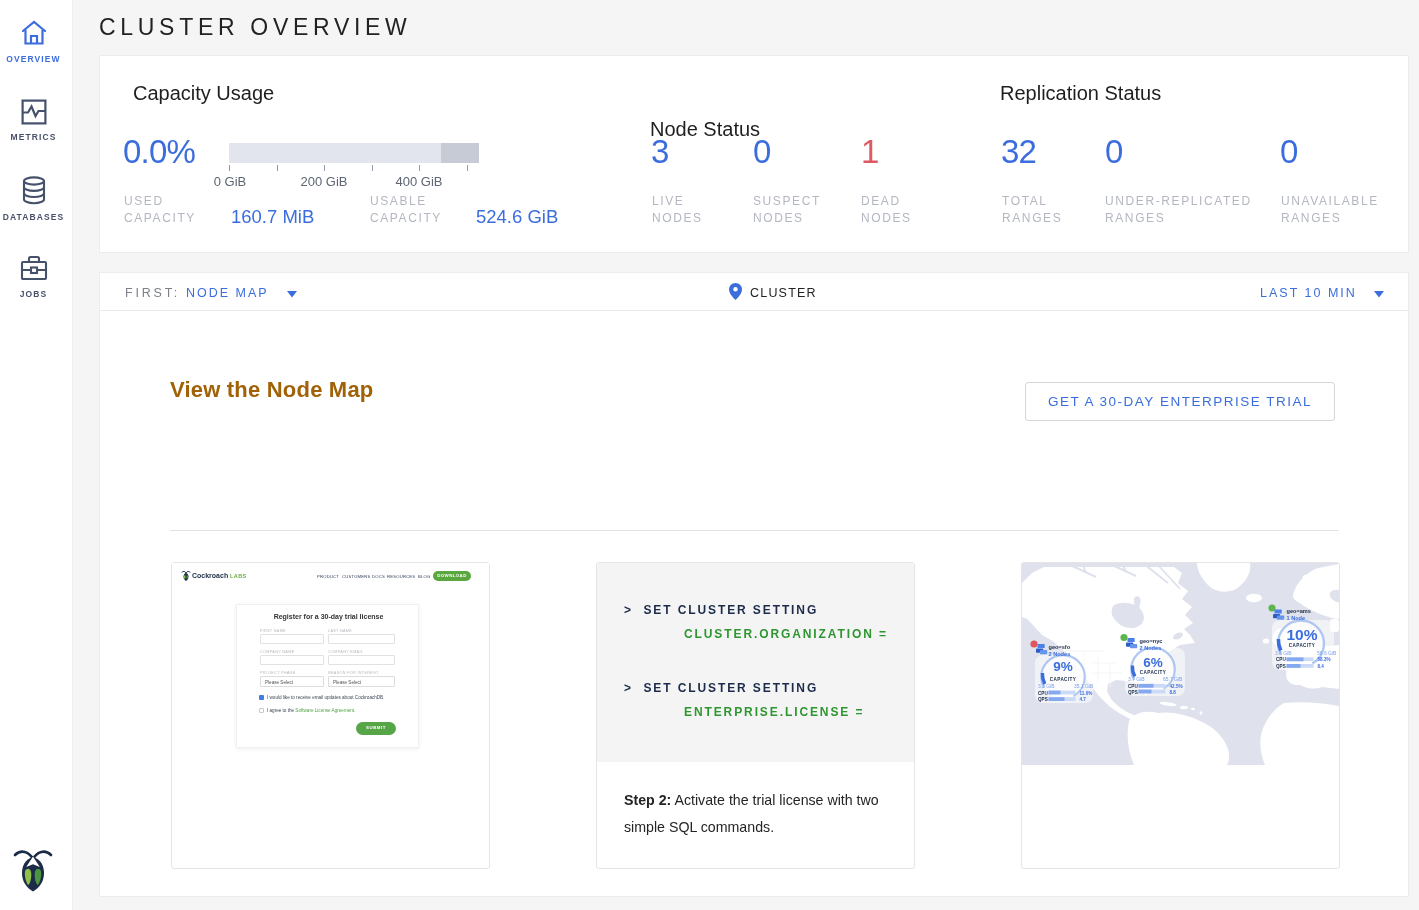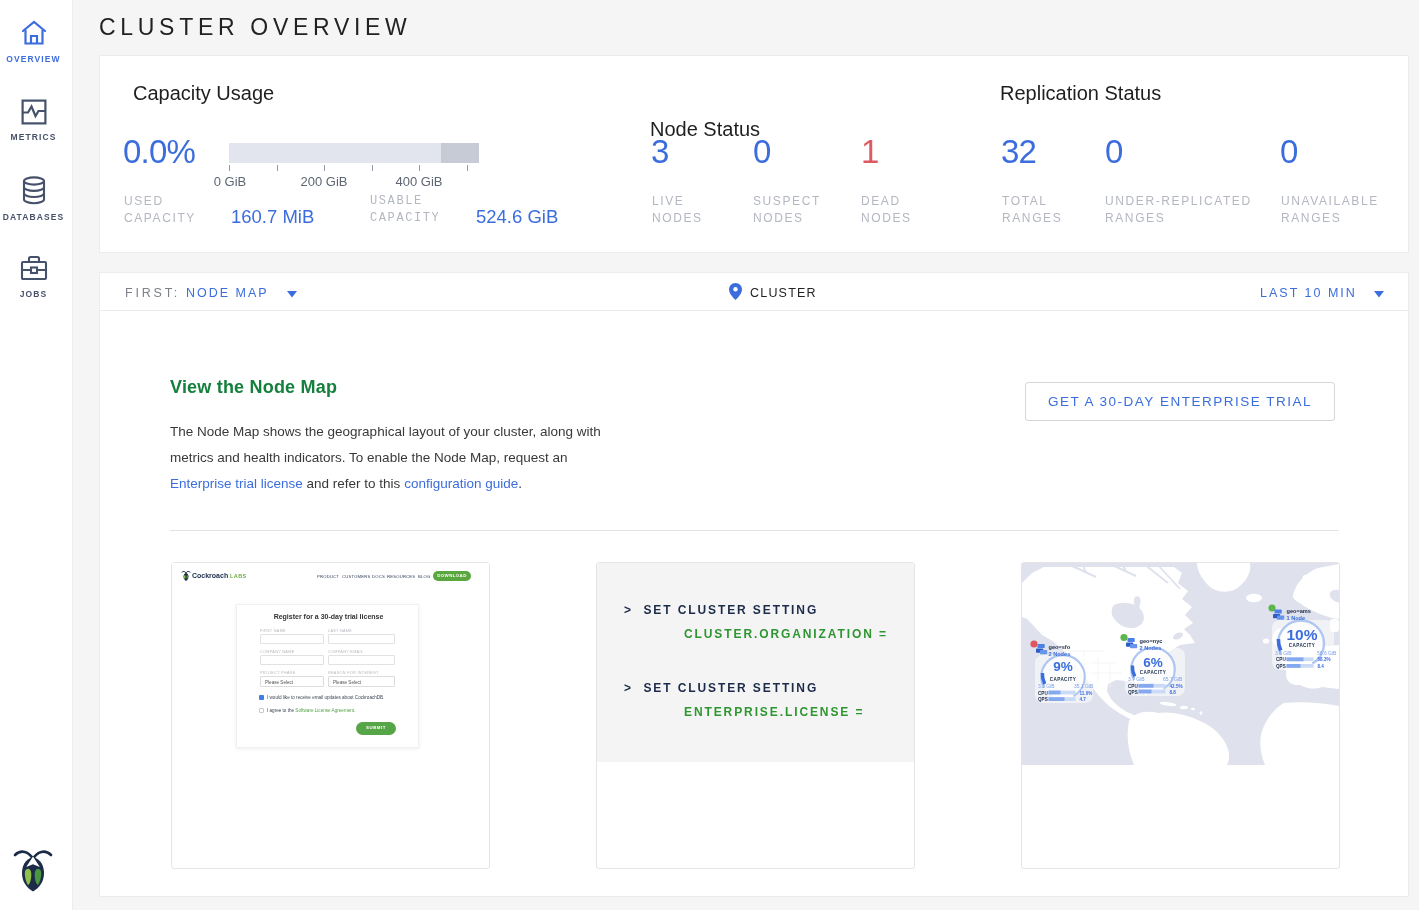--- a/index.html
+++ b/index.html
@@ -27,21 +27,21 @@
 .panel { position:absolute; background:#fff; border:1px solid #ececec; }
 .summary { left:99px; top:55px; width:1310px; height:198px; }
 .secTitle { position:absolute; font-size:20px; color:#1f1f1f; font-weight:400; }
 .bignum { position:absolute; font-size:33px; line-height:1; color:#3b6ddd; font-weight:400; letter-spacing:-0.8px; }
 .glabel { position:absolute; font-size:12px; letter-spacing:1.6px; color:#b3b7c1; line-height:17.4px; }
 .bval { position:absolute; font-size:18.5px; color:#3b6ddd; }
 .ticklabel { position:absolute; font-size:13px; color:#5d6672; }
 .mainpanel { left:99px; top:272px; width:1310px; height:625px; }
 .toolbar { position:absolute; left:0; top:0; width:100%; height:38px; border-bottom:1px solid #eaeaea; font-size:12.5px; letter-spacing:2px; }
 .tb { position:absolute; top:13px; }
-.h2 { position:absolute; left:70px; top:104px; font-size:18px; font-weight:700; color:#15803d; letter-spacing:0.2px;text-align:right; }
+.h2 { position:absolute; left:70px; top:104px; font-size:22px; font-weight:700; color:#a16207; letter-spacing:0.2px;text-align:right; }
 .para { position:absolute; left:70px; top:146px; width:460px; font-size:13.5px; line-height:26px; color:#393939; }
 .para a { color:#3b6ddd; text-decoration:none; }
 .trialbtn { position:absolute; right:73px; top:109px; width:310px; height:39px; border:1px solid #d5d7dd; border-radius:3px;
   color:#3b6ddd; font-size:13.5px; letter-spacing:1.5px; text-align:center; line-height:37px; background:#fff; }
 .hr { position:absolute; left:70px; top:257px; width:1169px; border-top:1px solid #e3e3e3; }
 .card { position:absolute; top:289px; width:319px; height:307px; background:#fff; border:1px solid #e5e5e5; border-radius:3px; }
 .caption { position:absolute; left:26px; top:224px; width:282px; font-size:14.2px; line-height:26.5px; color:#242424; }
 .caption b { font-weight:700; }
 .caption a { color:#3b6ddd; text-decoration:none; }
 .codebox { position:absolute; left:0; top:0; width:100%; height:199px; background:#f4f4f5; }
@@ -107,21 +107,21 @@
   <div class="abs" style="left:177px; top:109px; width:1px; height:6px; background:#8f9bb0;"></div>
   <div class="abs" style="left:224px; top:109px; width:1px; height:6px; background:#8f9bb0;"></div>
   <div class="abs" style="left:272px; top:109px; width:1px; height:6px; background:#8f9bb0;"></div>
   <div class="abs" style="left:319px; top:109px; width:1px; height:6px; background:#8f9bb0;"></div>
   <div class="abs" style="left:367px; top:109px; width:1px; height:6px; background:#8f9bb0;"></div>
   <div class="ticklabel" style="left:105px; top:118px; width:50px; text-align:center;">0 GiB</div>
   <div class="ticklabel" style="left:194px; top:118px; width:60px; text-align:center;">200 GiB</div>
   <div class="ticklabel" style="left:289px; top:118px; width:60px; text-align:center;">400 GiB</div>
   <div class="glabel" style="left:24px; top:137px;">USED<br>CAPACITY</div>
   <div class="bval" style="left:131px; top:150px;">160.7 MiB</div>
-  <div class="glabel" style="left:270px; top:137px;font-family:Liberation Mono, monospace;">USABLE<br>CAPACITY</div>
+  <div class="glabel" style="left:270px; top:137px;">USABLE<br>CAPACITY</div>
   <div class="bval" style="left:376px; top:150px;">524.6 GiB</div>
 
   <div class="secTitle" style="left:550px; top:30px;margin-top:32px;">Node Status</div>
   <div class="bignum" style="left:551px; top:79px;">3</div>
   <div class="bignum" style="left:653px; top:79px;">0</div>
   <div class="bignum" style="left:761px; top:79px; color:#dd5a62;">1</div>
   <div class="glabel" style="left:552px; top:137px;">LIVE<br>NODES</div>
   <div class="glabel" style="left:653px; top:137px;">SUSPECT<br>NODES</div>
   <div class="glabel" style="left:761px; top:137px;">DEAD<br>NODES</div>
 
@@ -146,21 +146,20 @@
       <circle cx="6.5" cy="6.2" r="2.2" fill="#fff"></circle>
     </svg>
     <span class="tb" style="left:650px; color:#232323; letter-spacing:1.2px; font-size:12.5px;">CLUSTER</span>
     <span class="tb blue" style="left:1160px;">LAST 10 MIN</span>
     <svg class="abs" style="left:1274px; top:18px;" width="10" height="7">
         <path d="M0 0 H10 L5 6.5 Z" fill="#3b6ddd"></path>
       </svg>
   </div>
 
   <div class="h2">View the Node Map</div>
-  <div class="para">The Node Map shows the geographical layout of your cluster, along with metrics and health indicators. To enable the Node Map, request an <a href="#">Enterprise trial license</a> and refer to this <a href="#">configuration guide</a>.</div>
   <div class="trialbtn">GET A 30-DAY ENTERPRISE TRIAL</div>
   <div class="hr"></div>
 
   <div class="card" style="left:71px;">
 
     <div class="abs" style="left:0; top:0; width:317px; height:200px; background:#fff; overflow:hidden;">
 
       <svg class="abs" style="left:9px; top:7px;" width="10" height="12" viewBox="0 0 44 48">
         <path d="M4 7 C10 1 18 3 22 11 C26 3 34 1 40 7" fill="none" stroke="#1c2b47" stroke-width="4" stroke-linecap="round"></path>
         <path d="M22 11 C30 13 33 20 33 27 C33 36 28 42 22 46 C16 42 11 36 11 27 C11 20 14 13 22 11 Z" fill="#1c2b47"></path>
@@ -200,20 +199,21 @@
     </div>
   </div>
 
   <div class="card" style="left:496px;">
     <div class="codebox">
       <div class="codeline" style="left:27px; top:40px;">&gt;&nbsp; SET CLUSTER SETTING</div>
       <div class="codeline green" style="left:87px; top:64px;">CLUSTER.ORGANIZATION =</div>
       <div class="codeline" style="left:27px; top:118px;">&gt;&nbsp; SET CLUSTER SETTING</div>
       <div class="codeline green" style="left:87px; top:142px;">ENTERPRISE.LICENSE =</div>
     </div>
+    <div class="caption" style="left:27px;"><b>Step 2:</b> Activate the trial license with two simple SQL commands.</div>
   </div>
 
   <div class="card" style="left:921px;">
     <svg class="abs" style="left:0; top:0;" width="317" height="202" viewBox="0 0 317 202">
       <rect x="0" y="0" width="317" height="202" fill="#dfe2ec"></rect>
 
       <path d="M0 54 L0 4 L152 4 L160 10 L156 20 L166 28 L160 36 L170 44 L163 52 L171 60 L162 66 L168 72 L173 80 L158 82 L148 88 L140 94 L132 100 L126 106 L120 112 L120 117 L126 121 L127 127 L124 133 L119 127 L115 121 L112 119 L104 118 L94 117 L86 121 L85 128 L89 136 L96 143 L105 149 L114 153 L123 156 L134 158 L130 163 L119 160 L108 156 L97 150 L87 143 L78 134 L70 124 L63 114 L55 103 L47 93 L38 84 L29 77 L20 72 L12 63 L5 56 Z" fill="#ffffff"></path>
 
       <path d="M0 0 L40 0 L22 4 L10 10 L4 16 L0 20 Z" fill="#dfe2ec"></path>
 

